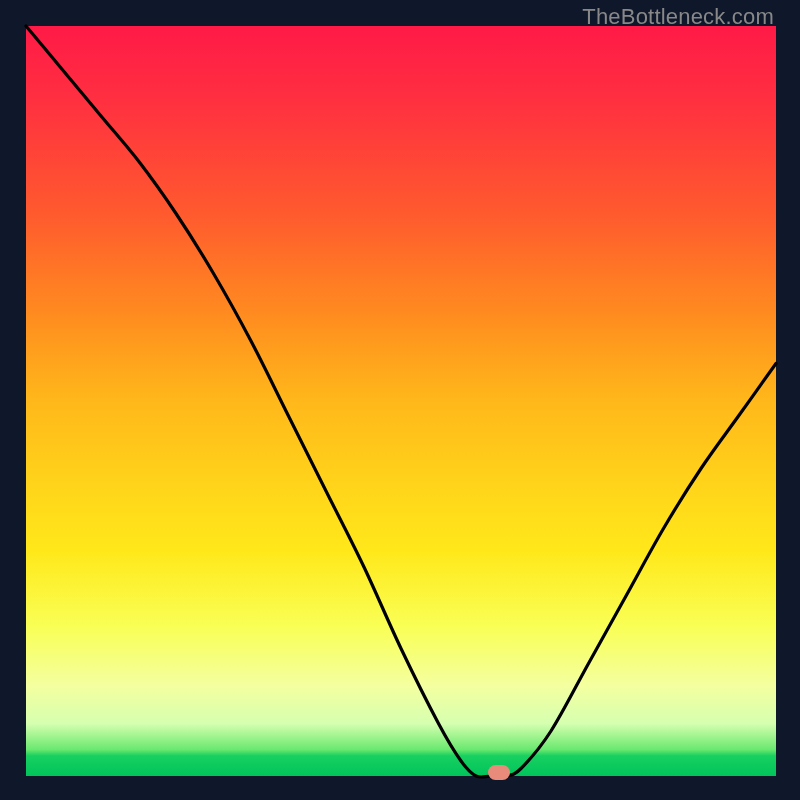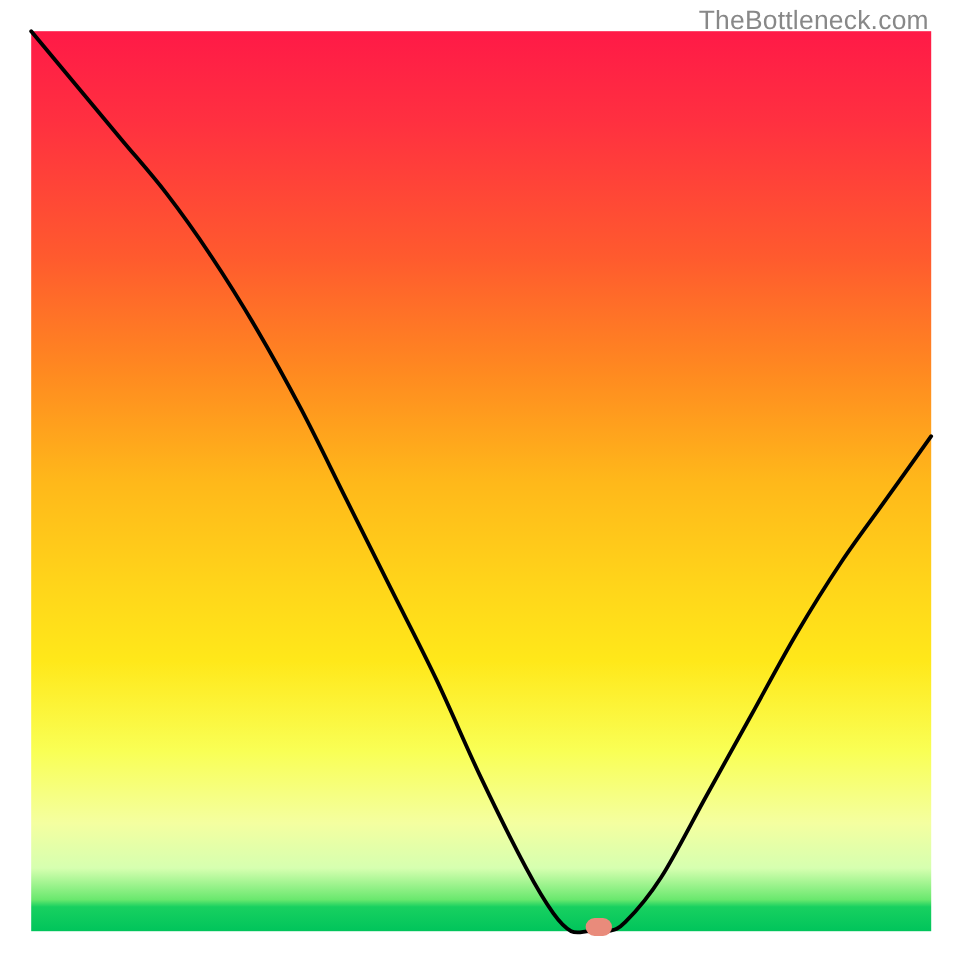--- a/index.html
+++ b/index.html
@@ -8,21 +8,21 @@
     width: 800px;
     height: 800px;
     background: #000;
     overflow: hidden;
     font-family: Arial, Helvetica, sans-serif;
   }
   .outer {
     position: relative;
     width: 800px;
     height: 800px;
-    background: #ffffff;
+    background: #0f172a;
   }
   .plot-area {
     position: absolute;
     left: 26px;
     top: 26px;
     width: 750px;
     height: 750px;
     
     background: linear-gradient(
       to bottom,

